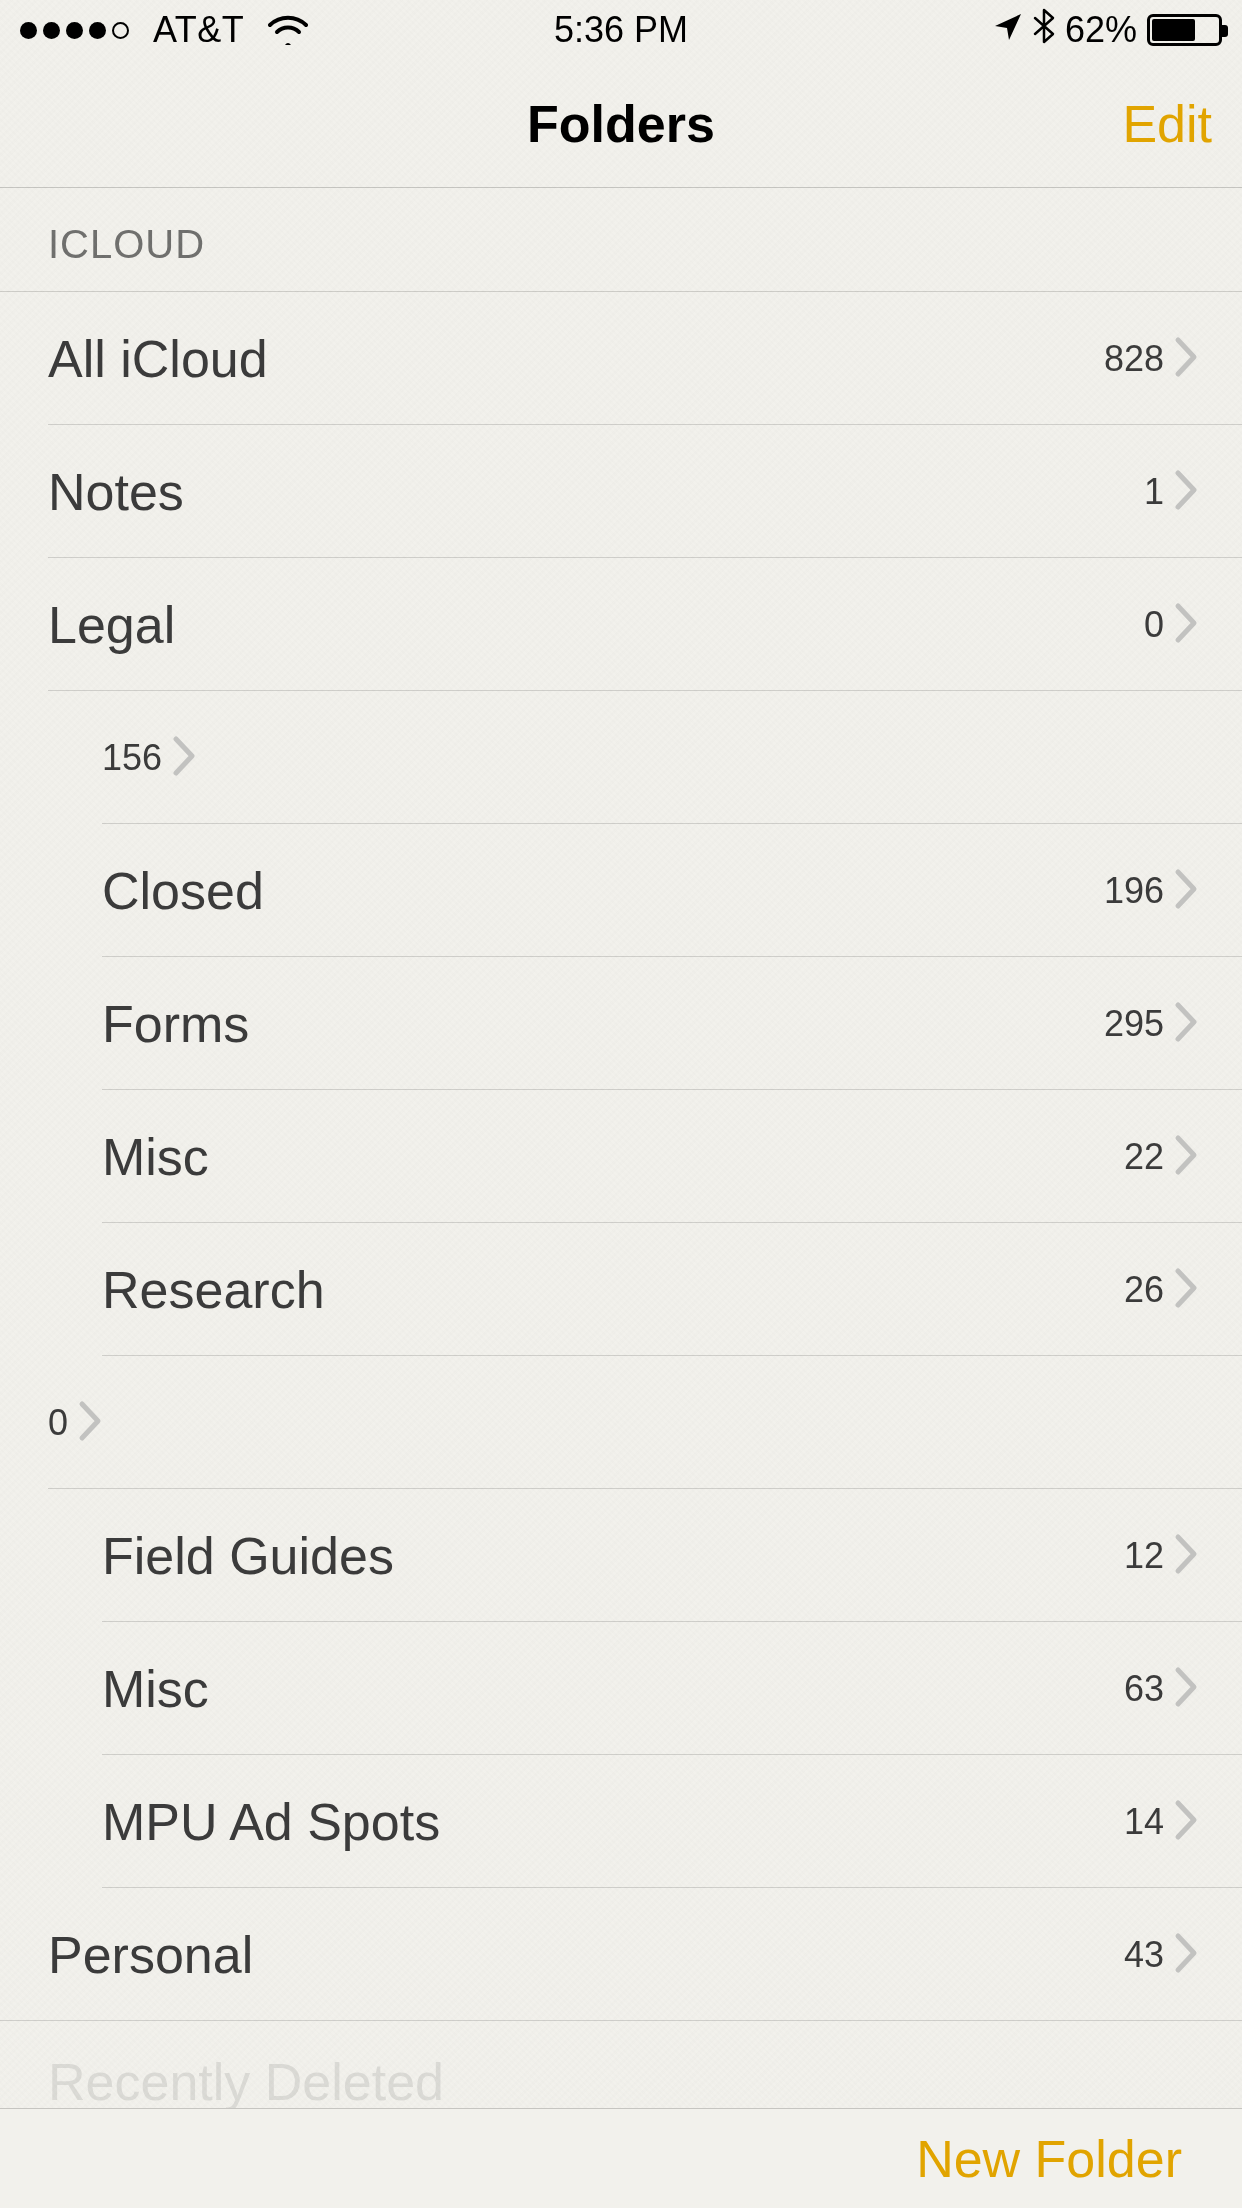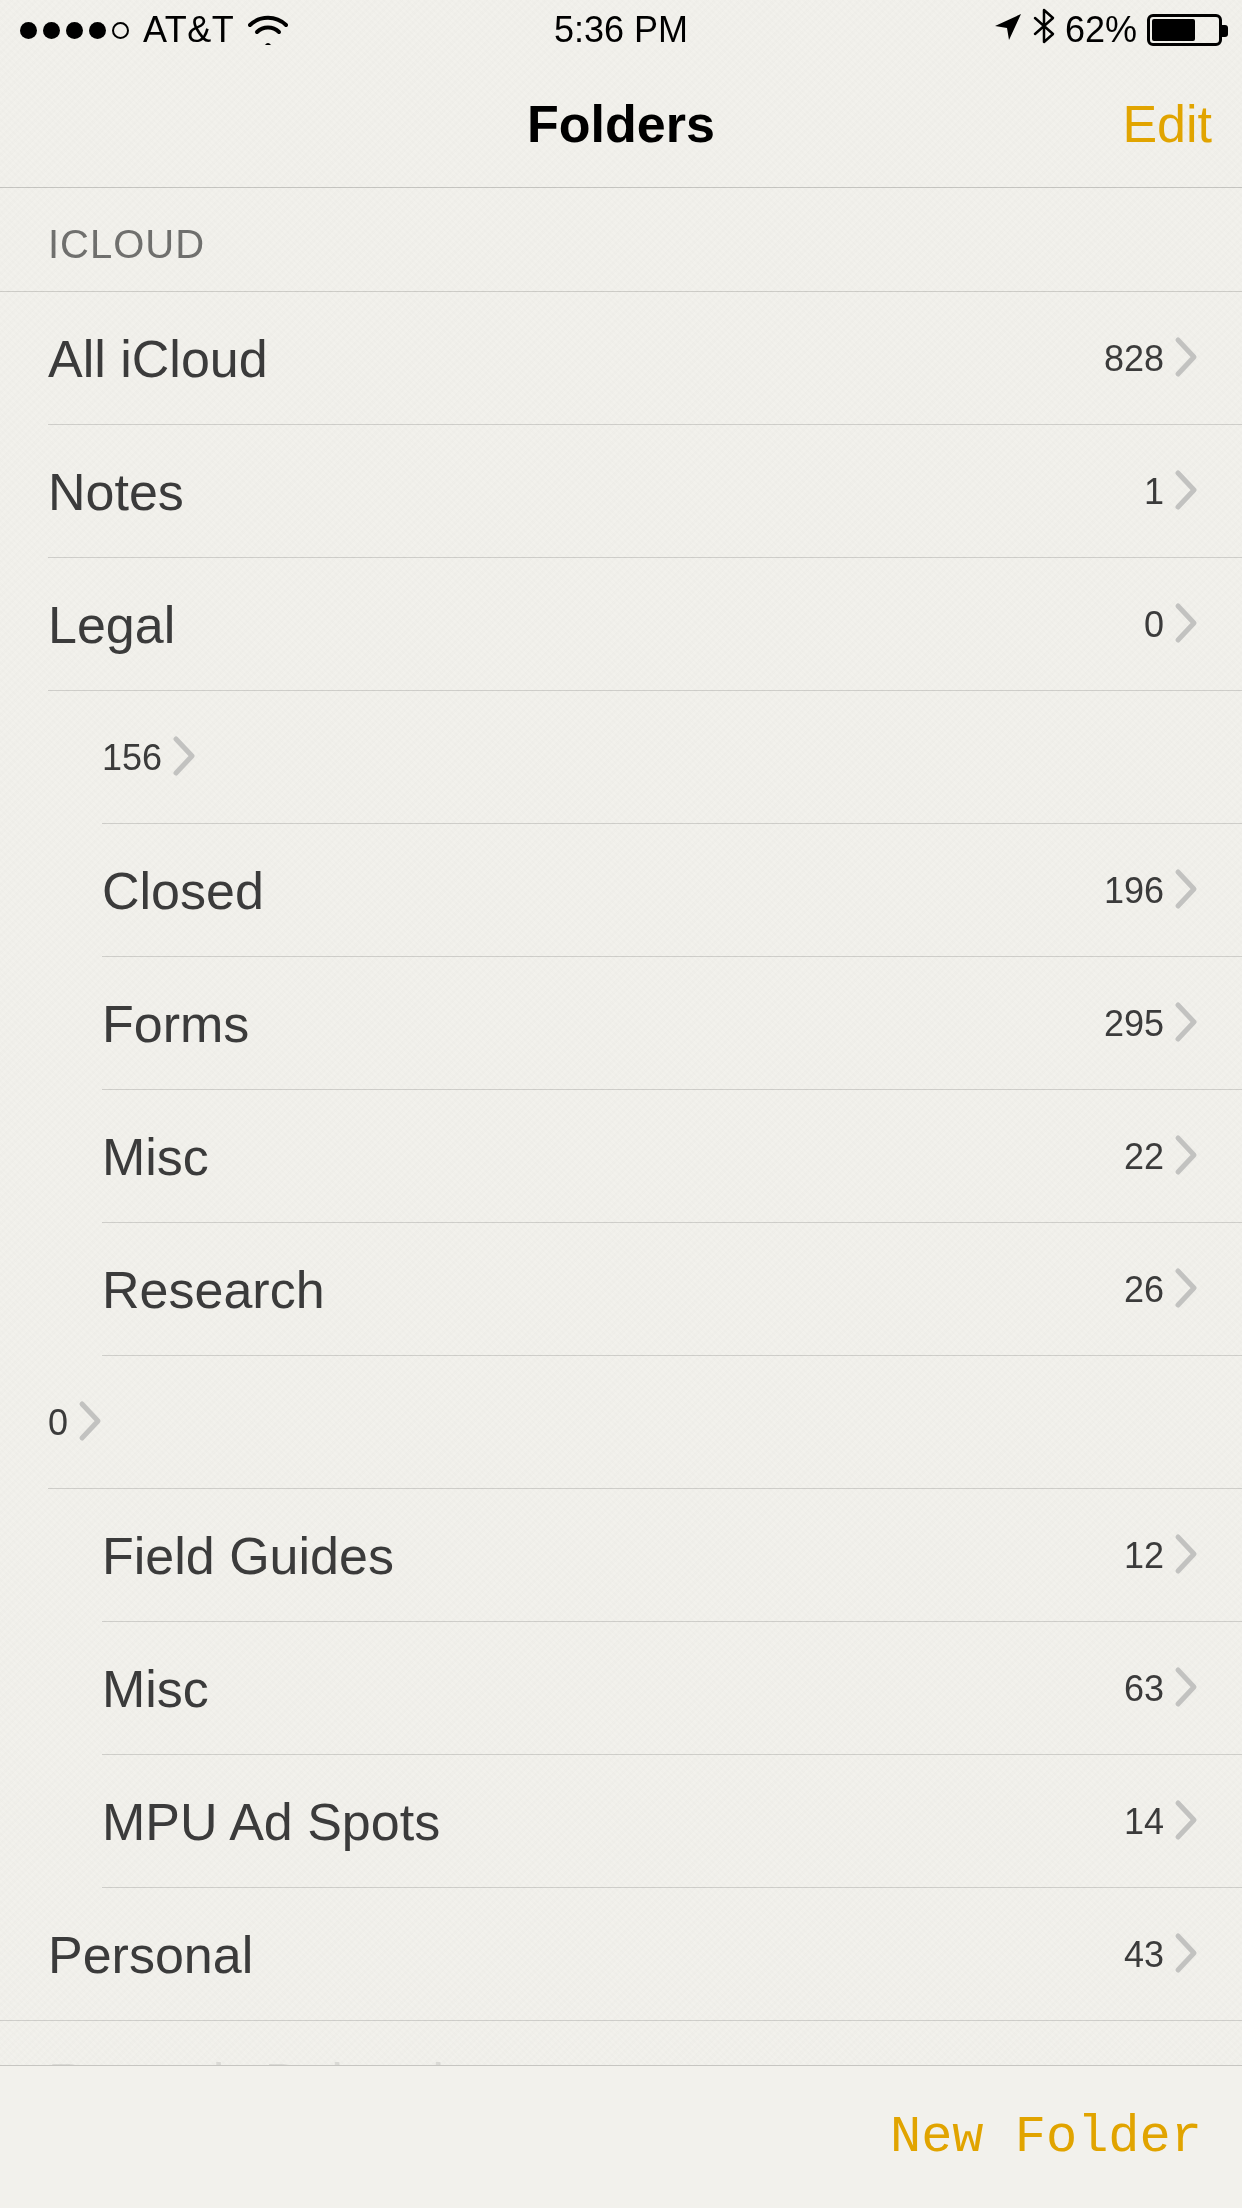--- a/index.html
+++ b/index.html
@@ -26,21 +26,21 @@
   .status-bar {
     height: 60px;
     display: flex;
     align-items: center;
     justify-content: space-between;
     padding: 0 20px;
     font-size: 36px;
     color: #000;
     position: relative;
   }
-  .status-left { display: flex; align-items: center; gap: 14px; }
+  .status-left { display: flex; align-items: center; gap: 24px; }
   .signal-dots { display: flex; gap: 6px; }
   .signal-dots .dot {
     width: 17px; height: 17px; border-radius: 50%;
     background: #000;
   }
   .signal-dots .dot.empty { background: transparent; border: 2px solid #000; }
   .carrier { font-size: 36px; letter-spacing: 0.5px; }
   .wifi-icon svg { display:block; }
   .status-center {
     position: absolute; left: 50%; transform: translateX(-50%);
@@ -138,28 +138,27 @@
     bottom: 96px;
     font-size: 52px;
     color: rgba(59,59,59,0.12);
     font-weight: 400;
   }
 
   
   .toolbar {
     position: absolute;
     left: 0; right: 0; bottom: 0;
-    height: 143px;
+    height: 100px;
     border-top: 1px solid rgba(0,0,0,0.18);
     display: flex;
     align-items: center;
     justify-content: flex-end;
-    padding: 0 40px;
+    padding: 0 60px;
     background: #f2f1ec;
-    font-family: Liberation Mono, monospace;
   }
   .toolbar-btn {
     color: #e1a400;
     font-size: 52px;
   }
 </style>
 </head>
 <body>
 
 <div class="status-bar">

